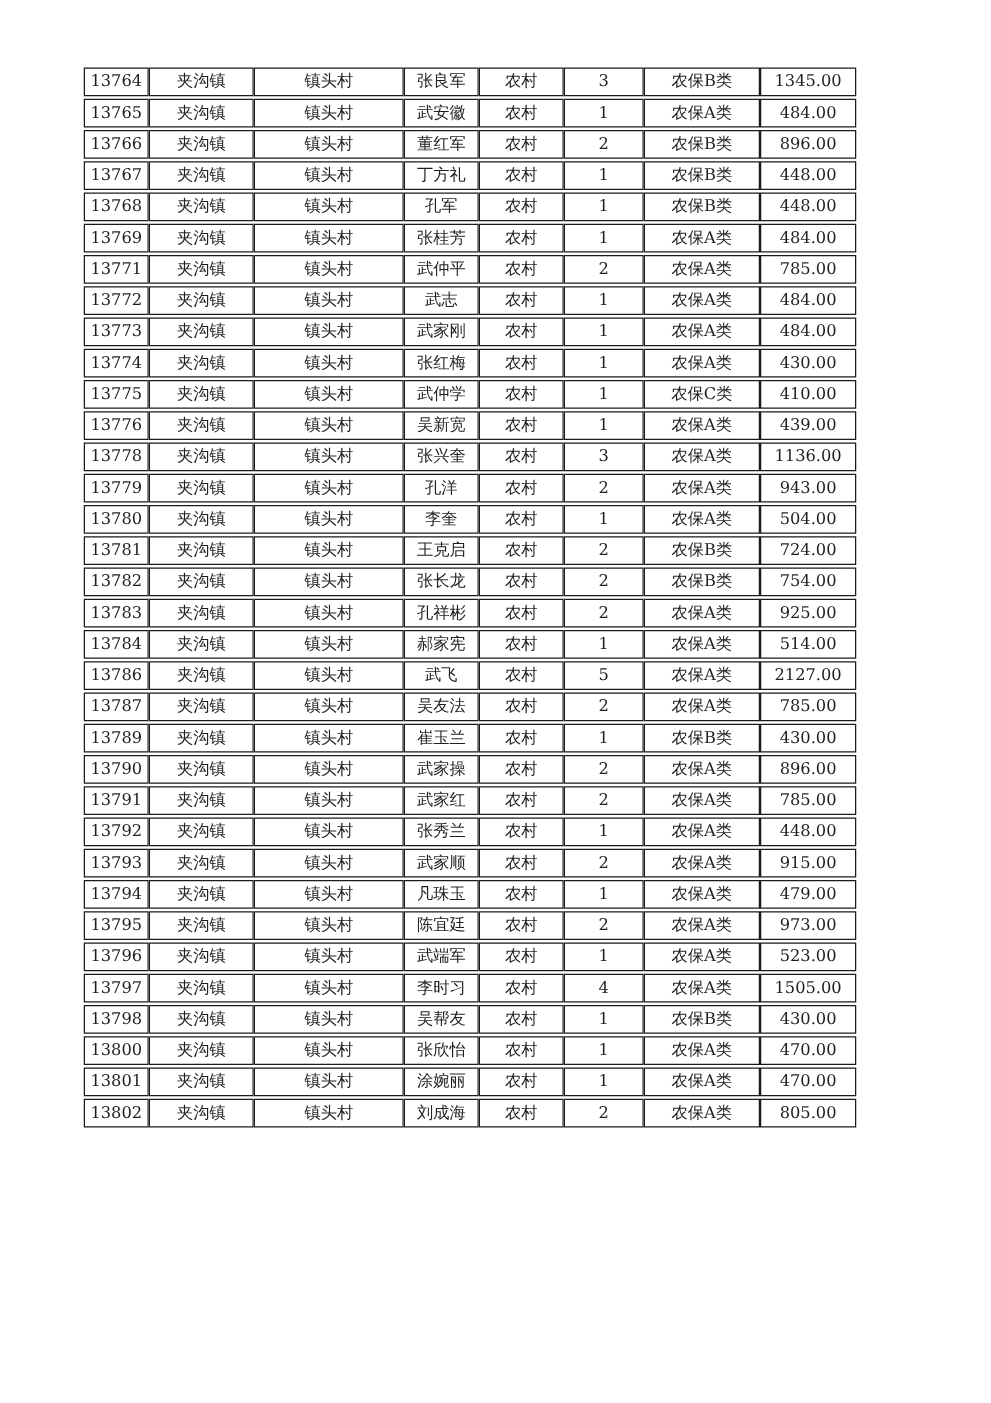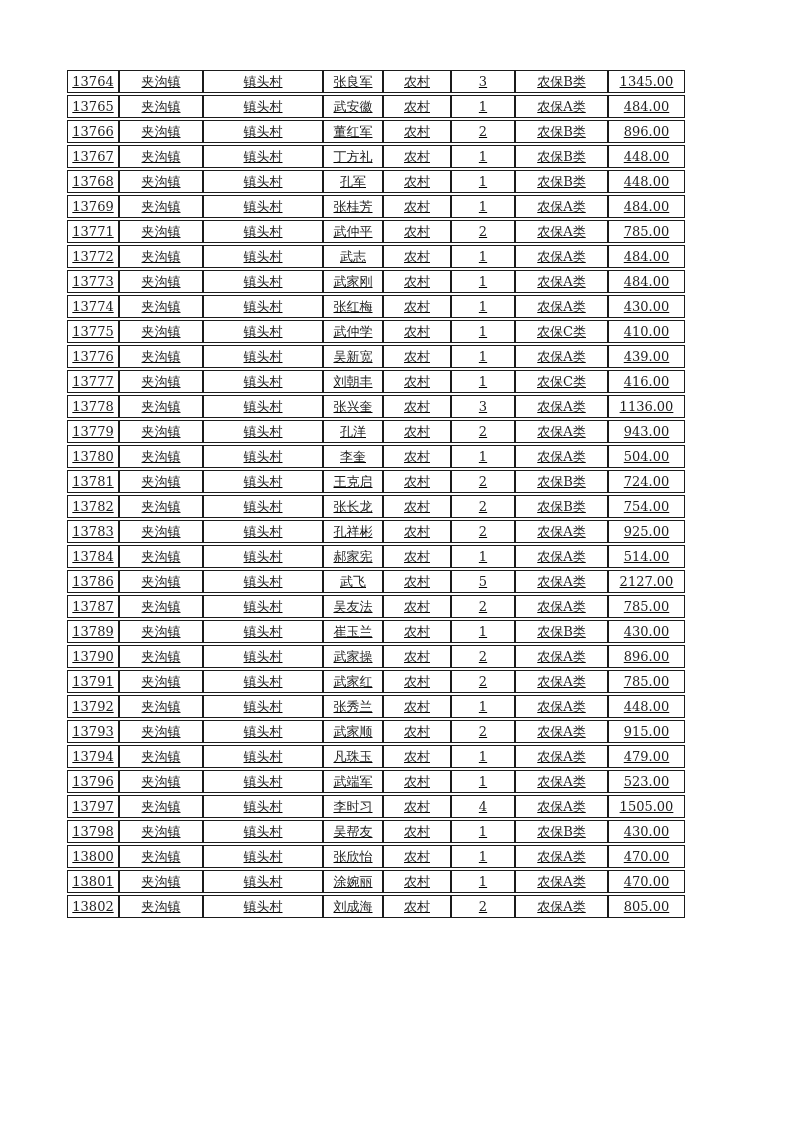--- a/index.html
+++ b/index.html
@@ -11,25 +11,24 @@
     position: relative;
     width: 793px;
     height: 1122px;
     background: #ffffff;
     overflow: hidden;
     font-family: "DejaVu Serif", "Liberation Serif", serif;
   }
   table.grid {
     position: absolute;
     left: 67px;
-    top: 68px;
+    top: 52px;
     border-collapse: separate;
     border-spacing: 0 2px;
     table-layout: fixed;
-    text-decoration: underline;
   }
   table.grid td {
     box-sizing: border-box;
     border: 1px solid #1b1b1b;
     height: 23px;
     padding: 0;
     line-height: 21px;
     text-align: center;
     vertical-align: middle;
     font-size: 13px;
@@ -168,30 +167,20 @@
           <td class="c0">13776</td>
           <td class="c1">夹沟镇</td>
           <td class="c2">镇头村</td>
           <td class="c3">吴新宽</td>
           <td class="c4">农村</td>
           <td class="c5">1</td>
           <td class="c6">农保A类</td>
           <td class="c7">439.00</td>
         </tr>
         <tr>
-          <td class="c0">13777</td>
-          <td class="c1">夹沟镇</td>
-          <td class="c2">镇头村</td>
-          <td class="c3">刘朝丰</td>
-          <td class="c4">农村</td>
-          <td class="c5">1</td>
-          <td class="c6">农保C类</td>
-          <td class="c7">416.00</td>
-        </tr>
-        <tr>
           <td class="c0">13778</td>
           <td class="c1">夹沟镇</td>
           <td class="c2">镇头村</td>
           <td class="c3">张兴奎</td>
           <td class="c4">农村</td>
           <td class="c5">3</td>
           <td class="c6">农保A类</td>
           <td class="c7">1136.00</td>
         </tr>
         <tr>
@@ -326,20 +315,30 @@
         </tr>
         <tr>
           <td class="c0">13794</td>
           <td class="c1">夹沟镇</td>
           <td class="c2">镇头村</td>
           <td class="c3">凡珠玉</td>
           <td class="c4">农村</td>
           <td class="c5">1</td>
           <td class="c6">农保A类</td>
           <td class="c7">479.00</td>
+        </tr>
+        <tr>
+          <td class="c0">13795</td>
+          <td class="c1">夹沟镇</td>
+          <td class="c2">镇头村</td>
+          <td class="c3">陈宜廷</td>
+          <td class="c4">农村</td>
+          <td class="c5">2</td>
+          <td class="c6">农保A类</td>
+          <td class="c7">973.00</td>
         </tr>
         <tr>
           <td class="c0">13796</td>
           <td class="c1">夹沟镇</td>
           <td class="c2">镇头村</td>
           <td class="c3">武端军</td>
           <td class="c4">农村</td>
           <td class="c5">1</td>
           <td class="c6">农保A类</td>
           <td class="c7">523.00</td>

